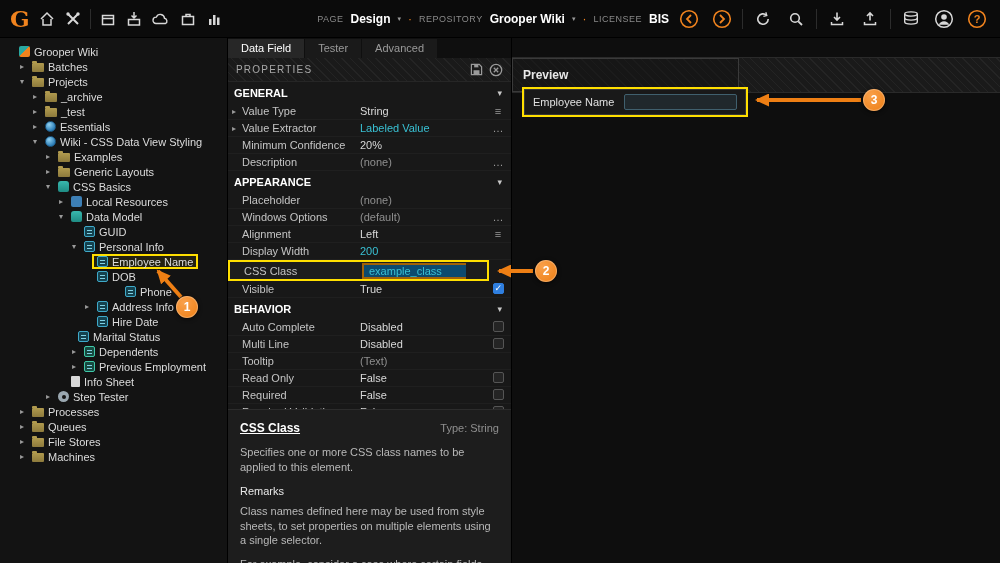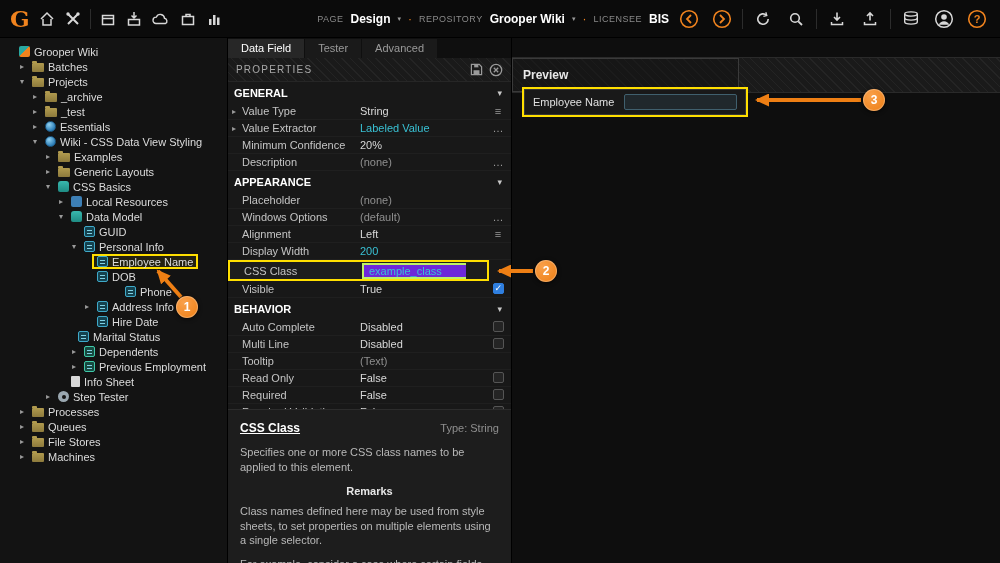--- a/index.html
+++ b/index.html
@@ -61,31 +61,31 @@
   .psection { display:flex; align-items:center; height:21px; padding:0 9px 0 6px; font-size:11px; font-weight:bold; color:#fff; cursor:pointer; }
   .psection .chev { margin-left:auto; color:#c8c8c8; font-size:9px; font-weight:normal; }
   .prow { display:flex; align-items:center; height:17px; padding:0 5px 0 4px; border-bottom:1px solid #1f1f1f; font-size:11px; cursor:pointer; }
   .prow .pexp { width:10px; flex:none; color:#9a9a9a; font-size:8px; }
   .prow .plabel { width:118px; flex:none; color:#c4c4c4; }
   .prow .pvalue { flex:1; color:#d8d8d8; overflow:hidden; white-space:nowrap; }
   .pvalue.teal { color:#39c1d4; }
   .pvalue.dim { color:#8f8f8f; }
   .prow .pright { width:16px; flex:none; text-align:center; color:#9a9a9a; font-size:11px; line-height:11px; }
   .prow.hl-row { height:21px; border:2px solid #ffdf00; margin-right:22px; background:#1d1d1d; }
-  .pinput { display:inline-block; border:2px solid #bef264; background:#6d28d9; color:#39c1d4; padding:0 5px; height:16px; line-height:13px; width:120px; }
+  .pinput { display:inline-block; border:2px solid #a16207; background:#0c4a6e; color:#39c1d4; padding:0 5px; height:16px; line-height:13px; width:120px; }
   .cb { display:inline-block; width:11px; height:11px; border:1px solid #555; background:#242424; border-radius:2px; position:relative; }
   .cb.checked { background:#2f7fe0; border-color:#2f7fe0; }
   .cb.checked::after { content:"✓"; color:#fff; font-size:9px; position:absolute; left:1px; top:-1px; }
 
   .help { flex:1; background:#1d1d1d; border-top:1px solid #2c2c2c; padding:10px 12px; overflow:hidden; font-size:11px; color:#b8b8b8; line-height:1.35; }
   .help-head { display:flex; align-items:baseline; margin-bottom:9px; }
   .help-title { color:#fff; font-weight:bold; text-decoration:underline; font-size:12px; }
   .help-type { margin-left:auto; color:#8f8f8f; }
   .help p { margin-bottom:9px; }
-  .help .rtitle { color:#e8e8e8; font-weight:bold; margin-bottom:5px;text-align:center; }
+  .help .rtitle { color:#e8e8e8; font-weight:normal; margin-bottom:5px; }
 
   
   .preview-header { margin-top:19px; height:36px; display:flex; align-items:center; border-top:1px solid #2a2a2a; border-bottom:1px solid #2a2a2a; }
   .preview-title-box { width:227px; height:100%; display:flex; align-items:center; padding:0 10px;
     border:1px solid #3a3a3a; background:rgba(18,18,18,.45); color:#e8e8e8; font-size:12px; font-weight:bold; }
   .preview-field-outer { position:absolute; left:10px; top:49px; border:2px solid #ffdf00; width:226px; }
   .preview-field { display:flex; align-items:center; gap:10px; padding:4px 8px; background:#191919; border:1px solid #353535; }
   .pf-label { color:#e0e0e0; font-size:11px; white-space:nowrap; }
   .pf-input { width:118px; height:16px; background:#20282c; border:1px solid #40606e; border-radius:2px; }
 

